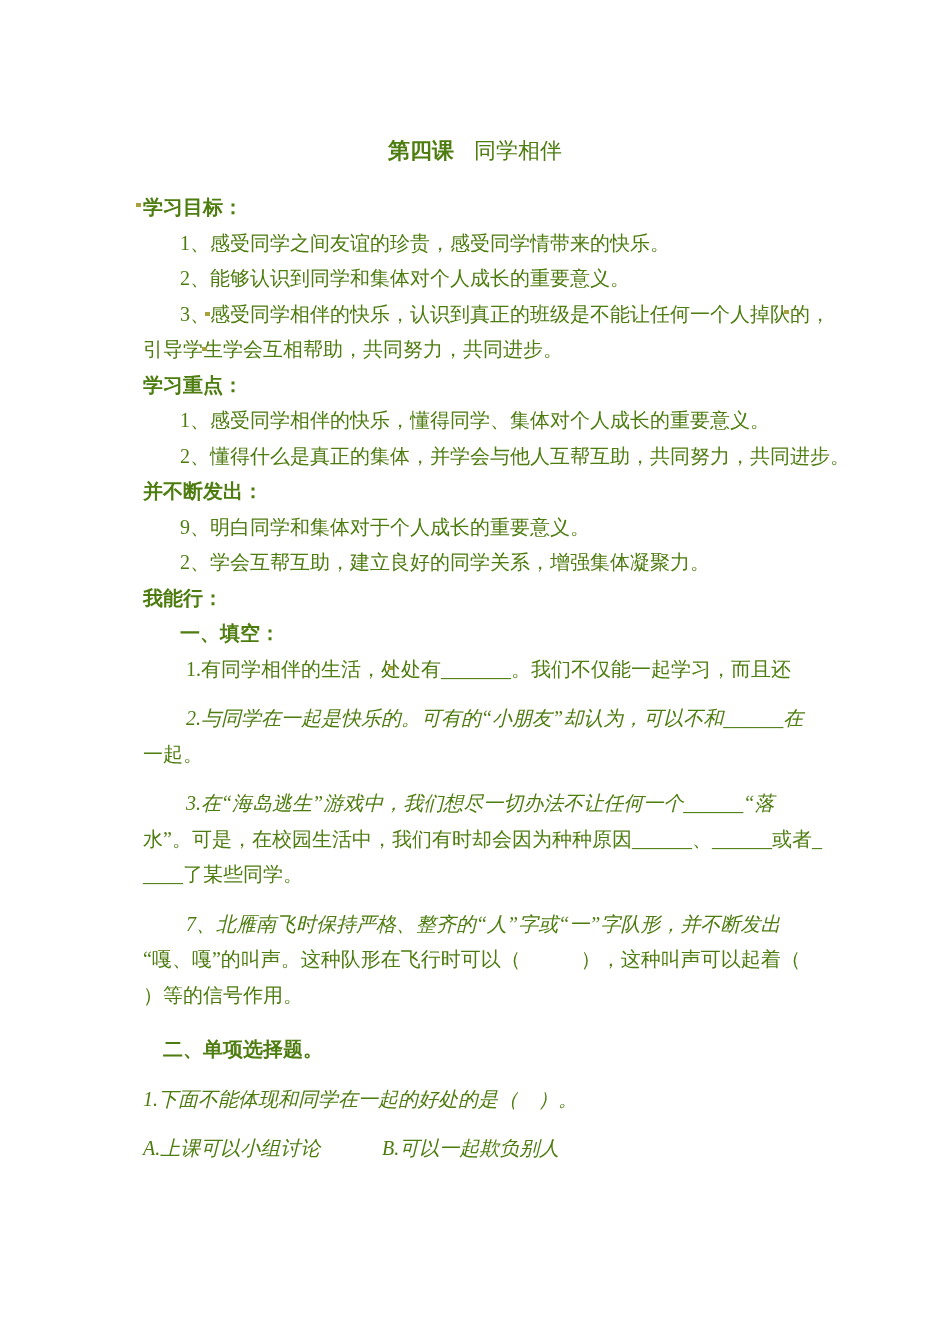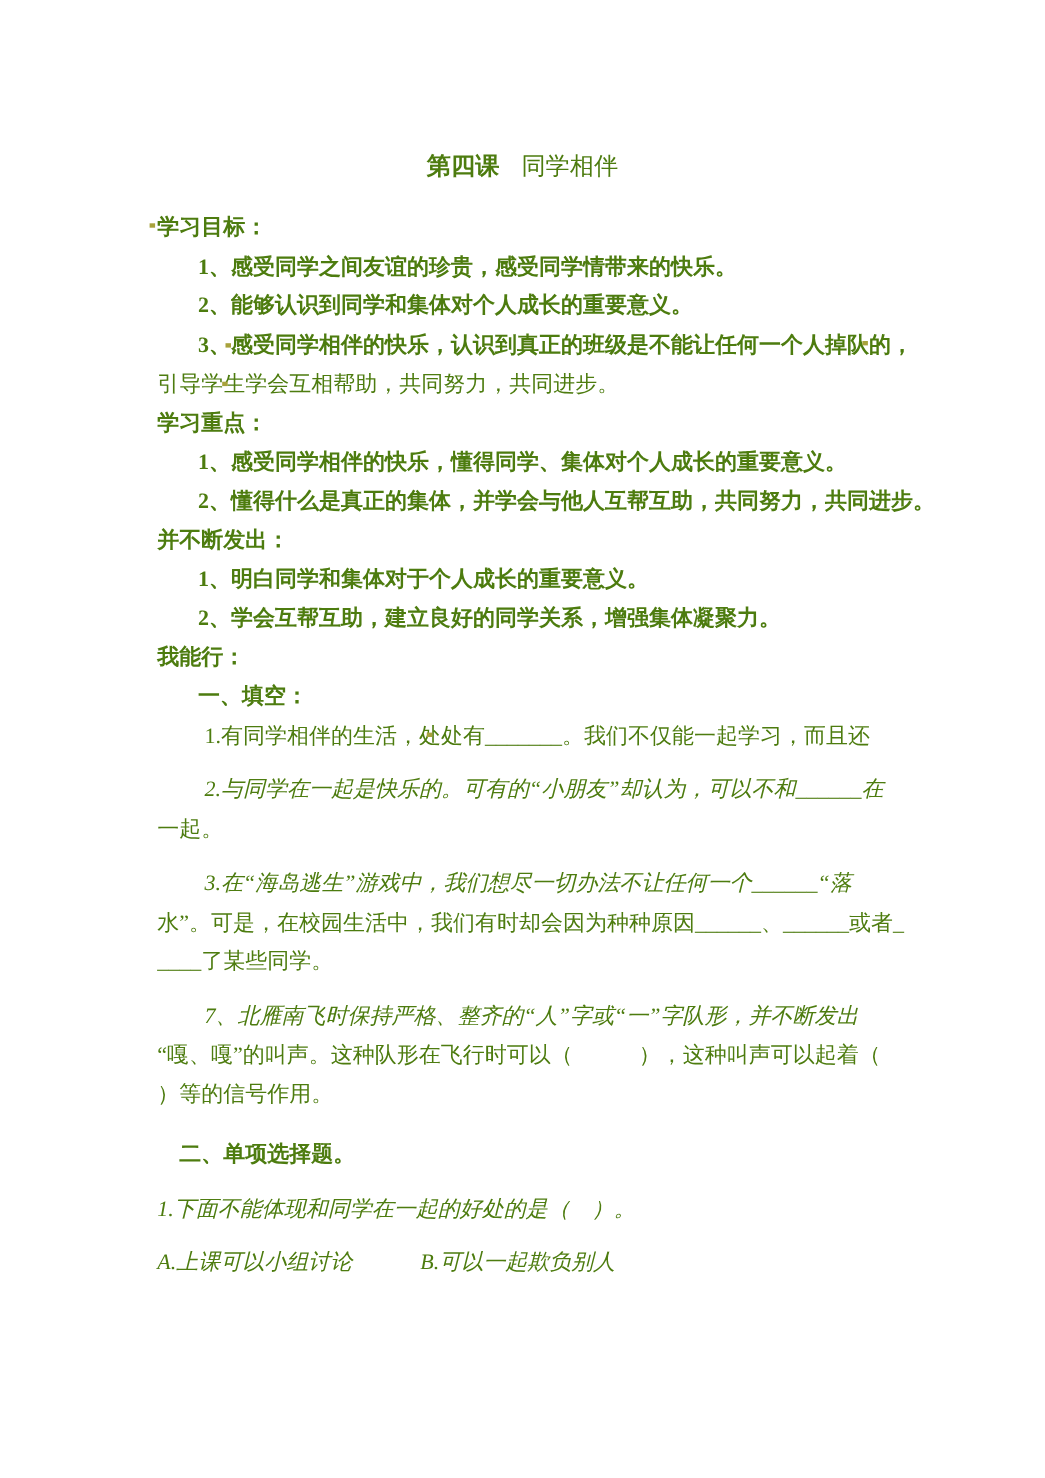--- a/index.html
+++ b/index.html
@@ -30,21 +30,21 @@
   }
   .ttl .b { font-weight: bold; }
   .ttl .tname { margin-left: 20px; }
   .ln {
     font-size: 20px;
     height: 35.5px; line-height: 35.5px;
     white-space: pre;
   }
   .b   { font-weight: bold; }
   .i20 { padding-left: 20px; }
-  .i37 { padding-left: 37px; font-weight: bold; }
+  .i37 { padding-left: 37px; }
   .i43 { padding-left: 43px; }
   .g14 { margin-top: 14px; font-style: italic; }
   .g19 { margin-top: 19px; }
   .rel { position: relative; }
   .optb { position: absolute; left: 239px; top: 0; }
   .speck { position: absolute; width: 5px; height: 4px; }
 </style>
 </head>
 <body>
 
@@ -57,21 +57,21 @@
     <div class="ln i37">1、感受同学之间友谊的珍贵，感受同学情带来的快乐。</div>
     <div class="ln i37">2、能够认识到同学和集体对个人成长的重要意义。</div>
     <div class="ln i37">3、感受同学相伴的快乐，认识到真正的班级是不能让任何一个人掉队的，</div>
     <div class="ln">引导学生学会互相帮助，共同努力，共同进步。</div>
 
     <div class="ln b">学习重点：</div>
     <div class="ln i37">1、感受同学相伴的快乐，懂得同学、集体对个人成长的重要意义。</div>
     <div class="ln i37">2、懂得什么是真正的集体，并学会与他人互帮互助，共同努力，共同进步。</div>
 
     <div class="ln b">并不断发出：</div>
-    <div class="ln i37">1、明白同学和集体对于个人成长的重要意义。</div>
+    <div class="ln i37">9、明白同学和集体对于个人成长的重要意义。</div>
     <div class="ln i37">2、学会互帮互助，建立良好的同学关系，增强集体凝聚力。</div>
 
     <div class="ln b">我能行：</div>
 
     <div class="ln b i37">一、填空：</div>
     <div class="ln i43">1.有同学相伴的生活，处处有_______。我们不仅能一起学习，而且还</div>
 
     <div class="ln i43 g14">2.与同学在一起是快乐的。可有的“小朋友”却认为，可以不和______在</div>
     <div class="ln">一起。</div>
 

